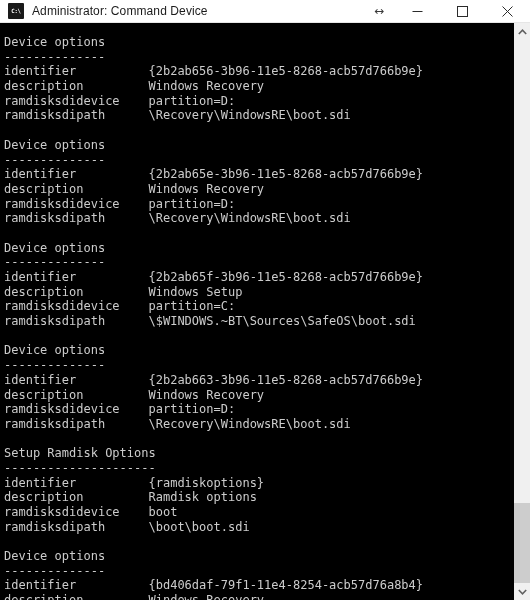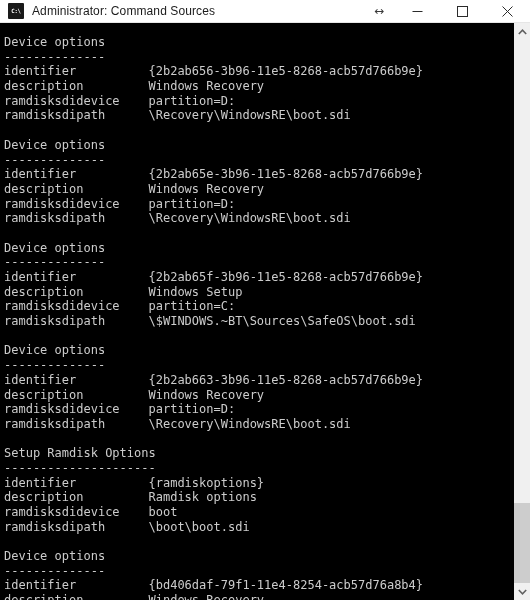--- a/index.html
+++ b/index.html
@@ -164,21 +164,21 @@
 </style>
 </head>
 <body>
 
 <div class="window">
 
   <div class="titlebar">
     <div class="tb-icon">
       <span class="glyph">C:\</span>
     </div>
-    <div class="tb-title">Administrator: Command Sources</div>
+    <div class="tb-title">Administrator: Command Device</div>
     <div class="tb-spacer"></div>
 
     <div class="tb-resize-cursor">↔</div>
 
     <div class="tb-buttons">
       <div class="tb-btn">
         <svg width="11" height="11" viewBox="0 0 11 11">
           <line x1="0.5" y1="5.5" x2="10.5" y2="5.5" stroke="#2b2b2b" stroke-width="1"></line>
         </svg>
       </div>

